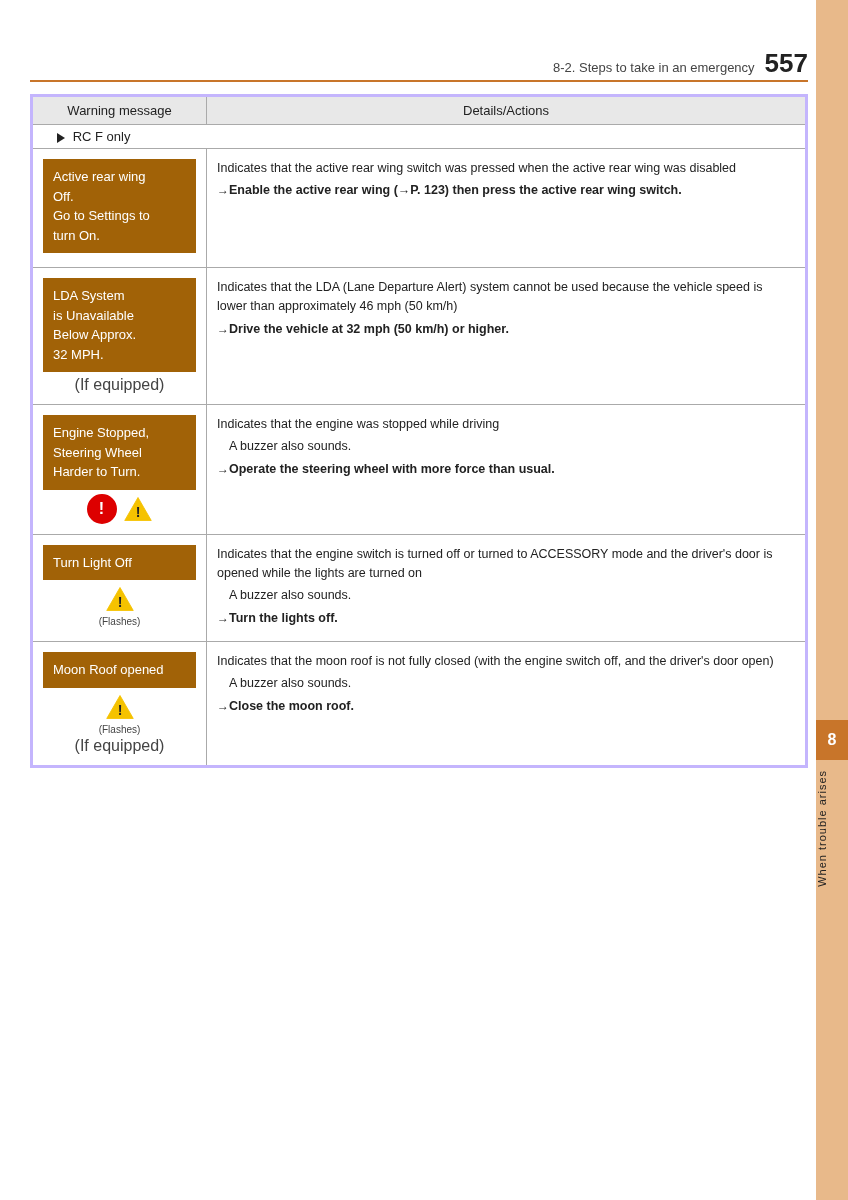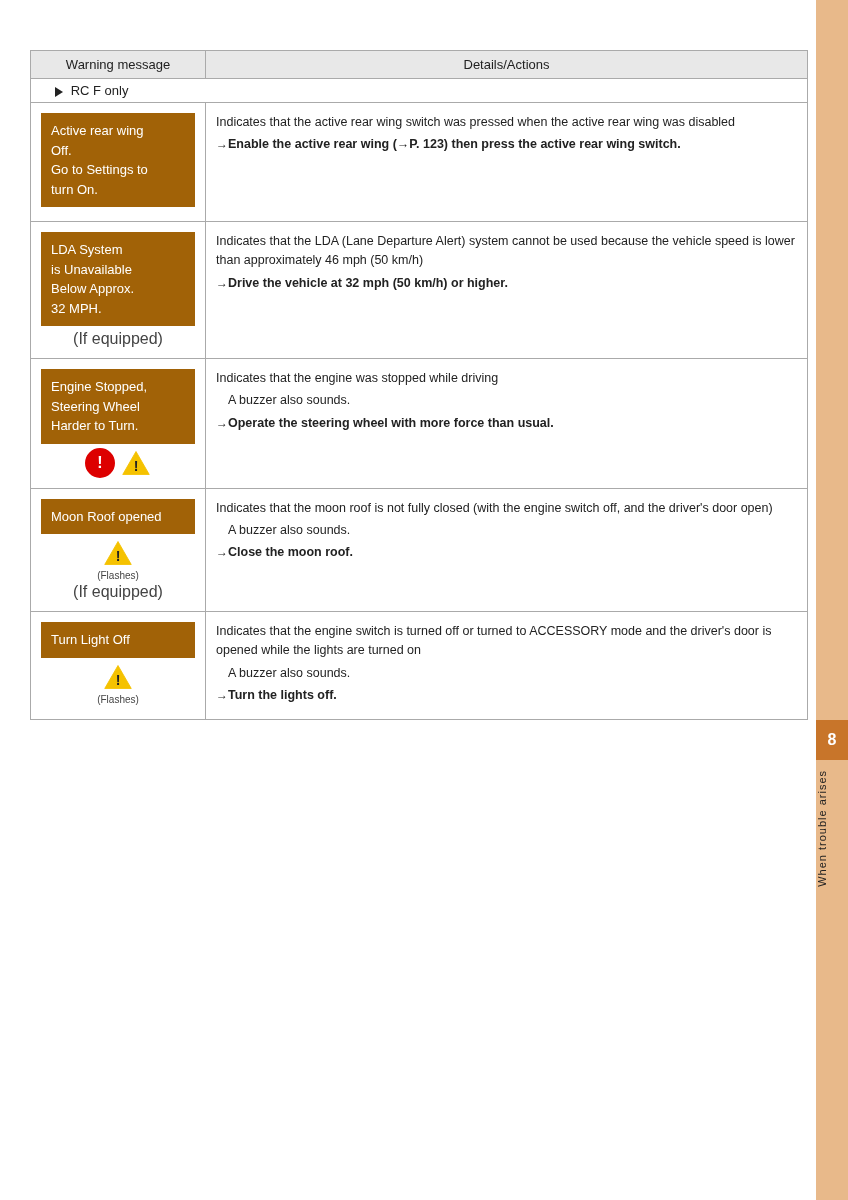--- a/index.html
+++ b/index.html
@@ -75,21 +75,21 @@
       font-size: 26px;
       font-weight: bold;
       color: #222;
       line-height: 1;
     }
 
     
     .warning-table {
       width: 100%;
       border-collapse: collapse;
-      border: 1px solid #c4b5fd;
+      border: 3px solid #c4b5fd;
     }
     .warning-table th {
       background: #e8e8e8;
       padding: 6px 10px;
       font-weight: normal;
       font-size: 13px;
       border: 1px solid #aaa;
       text-align: center;
     }
     .warning-table td {
@@ -215,20 +215,24 @@
 </head>
 <body>
 
 <div class="side-tab">
   <div class="side-tab-number">8</div>
   <div class="side-tab-text">When trouble arises</div>
 </div>
 
 <div class="main-content">
 
+  <div class="page-header">
+    <span class="header-section-title">8-2. Steps to take in an emergency</span>
+    <span class="header-page-number">557</span>
+  </div>
 
   <table class="warning-table">
     <thead>
       <tr>
         <th class="col-warning">Warning message</th>
         <th class="col-details">Details/Actions</th>
       </tr>
     </thead>
     <tbody>
 
@@ -296,62 +300,62 @@
             <p>Indicates that the engine was stopped while driving</p>
             <p class="indent">A buzzer also sounds.</p>
             <p><span class="arrow-sym">→</span><span class="arrow-action">Operate the steering wheel with more force than usual.</span></p>
           </div>
         </td>
       </tr>
 
       <tr>
         <td class="col-warning">
           <div class="display-box">
-            <div class="display-box-text">Moon Roof opened</div>
+            <div class="display-box-text">Turn Light Off</div>
           </div>
           <div class="icon-row">
             <div class="icon-yellow-triangle">
               <svg viewBox="0 0 34 30" xmlns="http://www.w3.org/2000/svg">
                 <polygon points="17,2 32,28 2,28" fill="#f5c200" stroke="#f5c200" stroke-width="1"></polygon>
                 <text x="17" y="24" text-anchor="middle" font-size="16" font-weight="bold" fill="#222">!</text>
               </svg>
             </div>
           </div>
           <div class="small-label">(Flashes)</div>
-          <div class="if-equipped">(If equipped)</div>
-        </td>
-        <td class="col-details">
-          <div class="details-text">
-            <p>Indicates that the moon roof is not fully closed (with the engine switch off, and the driver's door open)</p>
+        </td>
+        <td class="col-details">
+          <div class="details-text">
+            <p>Indicates that the engine switch is turned off or turned to ACCESSORY mode and the driver's door is opened while the lights are turned on</p>
             <p class="indent">A buzzer also sounds.</p>
-            <p><span class="arrow-sym">→</span><span class="arrow-action">Close the moon roof.</span></p>
-          </div>
-        </td>
-      </tr>
-
-      <tr>
-        <td class="col-warning">
-          <div class="display-box">
-            <div class="display-box-text">Turn Light Off</div>
+            <p><span class="arrow-sym">→</span><span class="arrow-action">Turn the lights off.</span></p>
+          </div>
+        </td>
+      </tr>
+
+      <tr>
+        <td class="col-warning">
+          <div class="display-box">
+            <div class="display-box-text">Moon Roof opened</div>
           </div>
           <div class="icon-row">
             <div class="icon-yellow-triangle">
               <svg viewBox="0 0 34 30" xmlns="http://www.w3.org/2000/svg">
                 <polygon points="17,2 32,28 2,28" fill="#f5c200" stroke="#f5c200" stroke-width="1"></polygon>
                 <text x="17" y="24" text-anchor="middle" font-size="16" font-weight="bold" fill="#222">!</text>
               </svg>
             </div>
           </div>
           <div class="small-label">(Flashes)</div>
-        </td>
-        <td class="col-details">
-          <div class="details-text">
-            <p>Indicates that the engine switch is turned off or turned to ACCESSORY mode and the driver's door is opened while the lights are turned on</p>
+          <div class="if-equipped">(If equipped)</div>
+        </td>
+        <td class="col-details">
+          <div class="details-text">
+            <p>Indicates that the moon roof is not fully closed (with the engine switch off, and the driver's door open)</p>
             <p class="indent">A buzzer also sounds.</p>
-            <p><span class="arrow-sym">→</span><span class="arrow-action">Turn the lights off.</span></p>
+            <p><span class="arrow-sym">→</span><span class="arrow-action">Close the moon roof.</span></p>
           </div>
         </td>
       </tr>
 
     </tbody>
   </table>
 
   <div class="bottom-pad"></div>
 </div>
 

